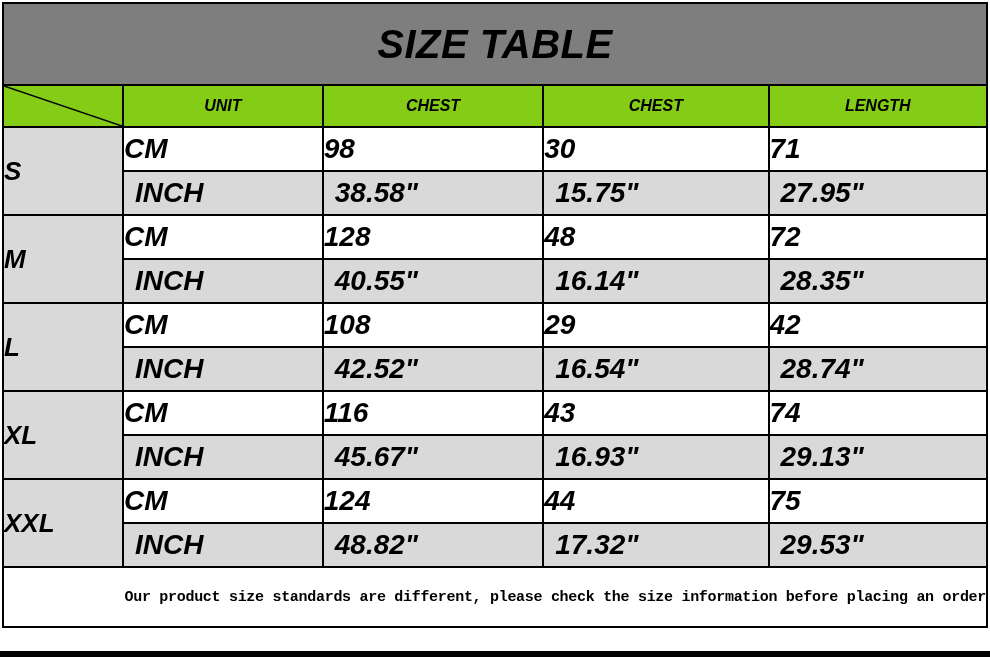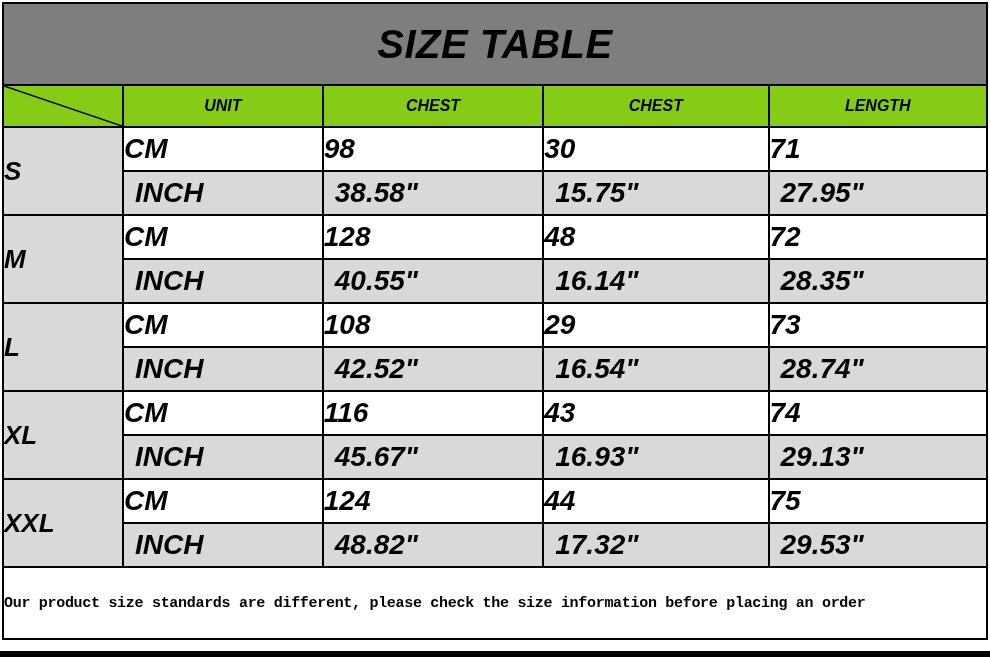--- a/index.html
+++ b/index.html
@@ -54,28 +54,28 @@
   td.size-cell {
     background: #d9d9d9;
     font-size: 26px;
     font-weight: 700;
   }
   tr.row-cm td { background: #ffffff; }
   tr.row-cm td.size-cell { background: #d9d9d9; }
   tr.row-inch td { background: #d9d9d9; padding-left: 11px; }
   .footer-box {
     width: 986px;
-    height: 74px;
+    height: 62px;
     box-sizing: border-box;
     border: 2px solid #000000;
     margin-top: -2px;
     background: #ffffff;
     display: flex;
     align-items: center;
-    justify-content: flex-start;
+    justify-content: flex-end;
   }
   .footer-box span {
     font-family: "Liberation Mono", "DejaVu Sans Mono", monospace;
     font-weight: 700;
     font-size: 15px;
     letter-spacing: -0.3px;
     color: #000000;
     white-space: nowrap;
   }
   .bottom-bar {
@@ -142,21 +142,21 @@
         <td>40.55"</td>
         <td>16.14"</td>
         <td>28.35"</td>
       </tr>
 
       <tr class="row-cm">
         <td class="size-cell" rowspan="2">L</td>
         <td>CM</td>
         <td>108</td>
         <td>29</td>
-        <td>73</td>
+        <td>42</td>
       </tr>
       <tr class="row-inch">
         <td>INCH</td>
         <td>42.52"</td>
         <td>16.54"</td>
         <td>28.74"</td>
       </tr>
 
       <tr class="row-cm">
         <td class="size-cell" rowspan="2">XL</td>

